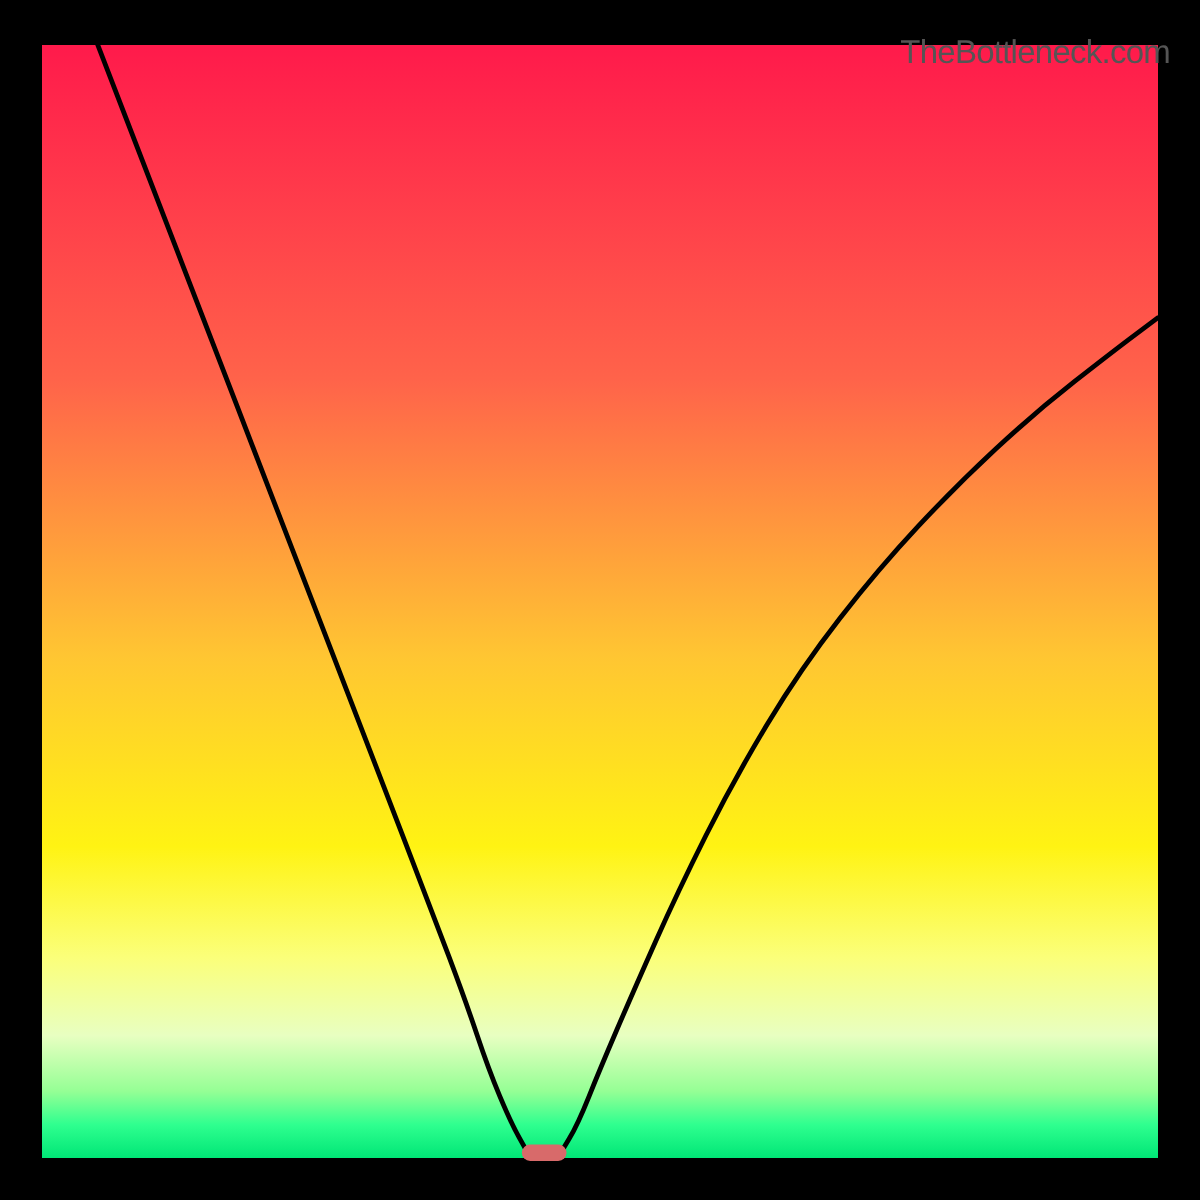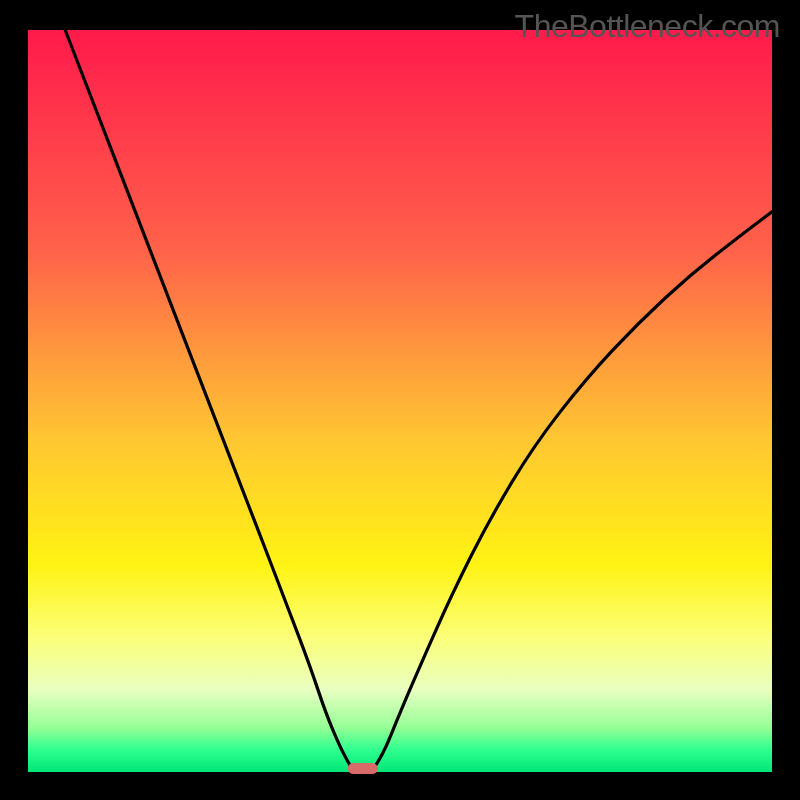--- a/index.html
+++ b/index.html
@@ -14,24 +14,24 @@
   .frame {
     position: absolute;
     left: 0;
     top: 0;
     width: 800px;
     height: 800px;
     box-sizing: border-box;
   }
   .watermark {
     position: absolute;
-    top: 8px;
+    top: 22px;
     right: 20px;
     color: #555;
-    font-size: 32px;
+    font-size: 22px;
     font-weight: 500;
     letter-spacing: -0.5px;
   }
   svg { display: block; }
 </style>
 </head>
 <body>
 
 <div class="frame">
   <svg id="plot" width="800" height="800" viewBox="0 0 800 800">

